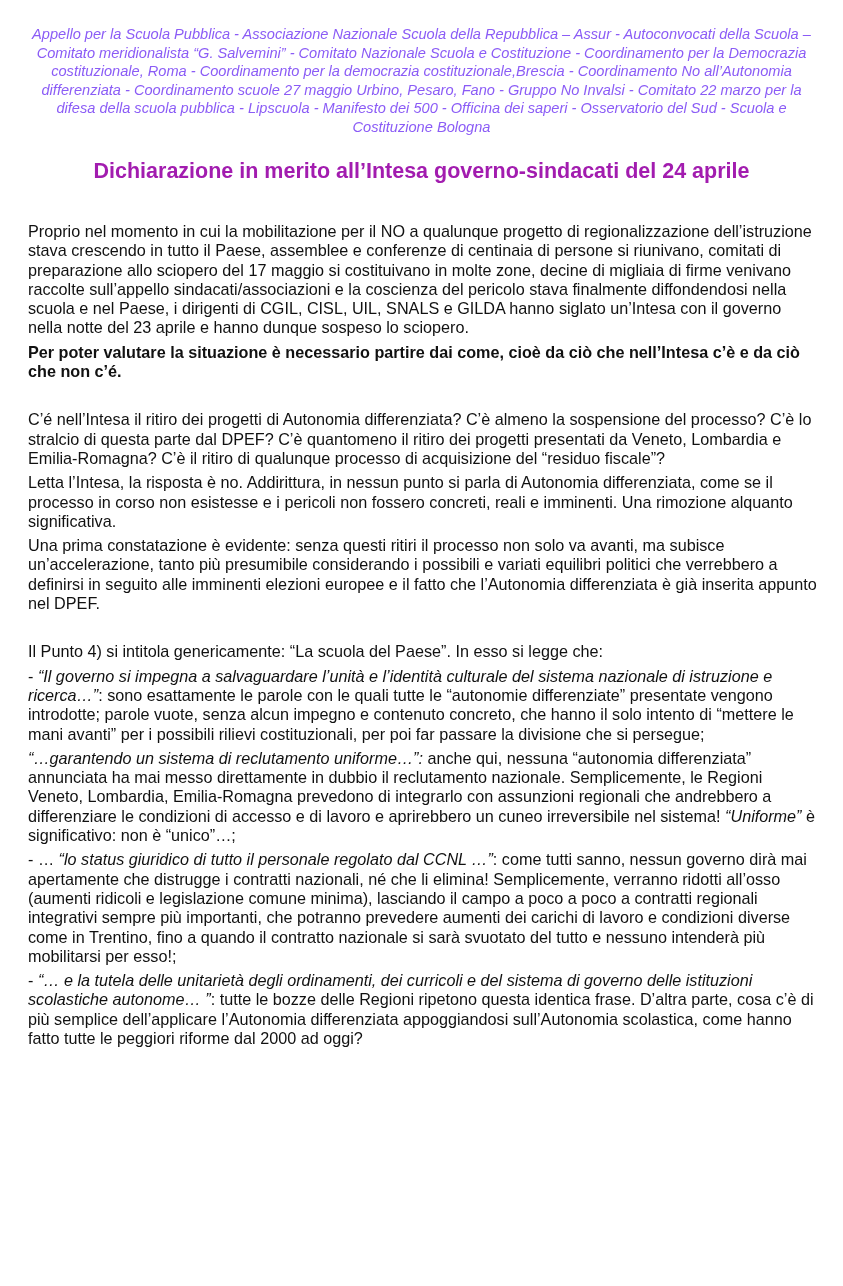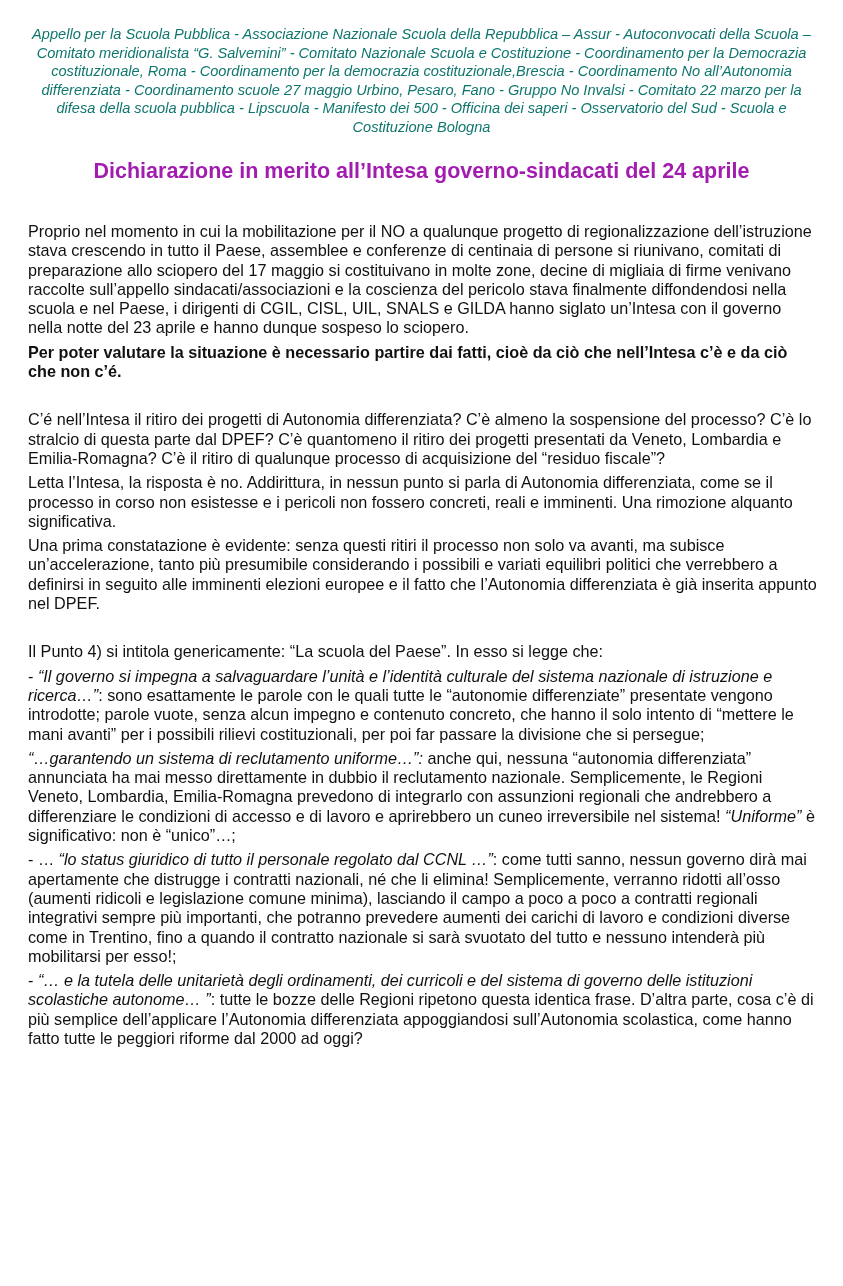--- a/index.html
+++ b/index.html
@@ -5,21 +5,21 @@
   html, body { margin: 0; padding: 0; background: #ffffff; }
   body {
     width: 843px; height: 1286px; overflow: hidden;
     font-family: "Liberation Sans", sans-serif;
     color: #111111;
   }
   .page { position: relative; width: 843px; height: 1286px; }
   .header {
     position: absolute; left: 20px; top: 25px; width: 803px;
     text-align: center; font-style: italic; font-size: 14.6px; line-height: 18.6px;
-    color: #0f766e;
+    color: #8b5cf6;
   }
   .title {
     position: absolute; left: 0; top: 158px; width: 843px;
     text-align: center; font-weight: bold; font-size: 21.5px; line-height: 26px; color: #a21caf;
   }
   .body {
     position: absolute; left: 28px; top: 222px; width: 790px;
     font-size: 16.2px; line-height: 19.3px; color: #111;
   }
   .body p { margin: 0 0 5px 0; }
@@ -33,21 +33,21 @@
 <body>
 
 <div class="page">
 
   <div class="header">Appello per la Scuola Pubblica - Associazione Nazionale Scuola della Repubblica – Assur - Autoconvocati della Scuola – Comitato meridionalista “G. Salvemini” - Comitato Nazionale Scuola e Costituzione - Coordinamento per la Democrazia costituzionale, Roma - Coordinamento per la democrazia costituzionale,Brescia - Coordinamento No all’Autonomia differenziata - Coordinamento scuole 27 maggio Urbino, Pesaro, Fano - Gruppo No Invalsi - Comitato 22 marzo per la difesa della scuola pubblica - Lipscuola - Manifesto dei 500 - Officina dei saperi - Osservatorio del Sud - Scuola e Costituzione Bologna</div>
 
   <div class="title">Dichiarazione in merito all’Intesa governo-sindacati del 24 aprile</div>
 
   <div class="body">
     <p>Proprio nel momento in cui la mobilitazione per il NO a qualunque progetto di regionalizzazione dell’istruzione stava crescendo in tutto il Paese, assemblee e conferenze di centinaia di persone si riunivano, comitati di preparazione allo sciopero del 17 maggio si costituivano in molte zone, decine di migliaia di firme venivano raccolte sull’appello sindacati/associazioni e la coscienza del pericolo stava finalmente diffondendosi nella scuola e nel Paese, i dirigenti di CGIL, CISL, UIL, SNALS e GILDA hanno siglato un’Intesa con il governo nella notte del 23 aprile e hanno dunque sospeso lo sciopero.</p>
-    <p class="bold">Per poter valutare la situazione è necessario partire dai fatti, cioè da ciò che nell’Intesa c’è e da ciò che non c’é.</p>
+    <p class="bold">Per poter valutare la situazione è necessario partire dai come, cioè da ciò che nell’Intesa c’è e da ciò che non c’é.</p>
 
     <div class="gap-1"></div>
 
     <p>C’é nell’Intesa il ritiro dei progetti di Autonomia differenziata? C’è almeno la sospensione del processo? C’è lo stralcio di questa parte dal DPEF? C’è quantomeno il ritiro dei progetti presentati da Veneto, Lombardia e Emilia-Romagna? C’è il ritiro di qualunque processo di acquisizione del “residuo fiscale”?</p>
     <p>Letta l’Intesa, la risposta è no. Addirittura, in nessun punto si parla di Autonomia differenziata, come se il processo in corso non esistesse e i pericoli non fossero concreti, reali e imminenti. Una rimozione alquanto significativa.</p>
     <p>Una prima constatazione è evidente: senza questi ritiri il processo non solo va avanti, ma subisce un’accelerazione, tanto più presumibile considerando i possibili e variati equilibri politici che verrebbero a definirsi in seguito alle imminenti elezioni europee e il fatto che l’Autonomia differenziata è già inserita appunto nel DPEF.</p>
 
     <div class="gap-2"></div>
 
     <p>Il Punto 4) si intitola genericamente: “La scuola del Paese”. In esso si legge che:</p>

